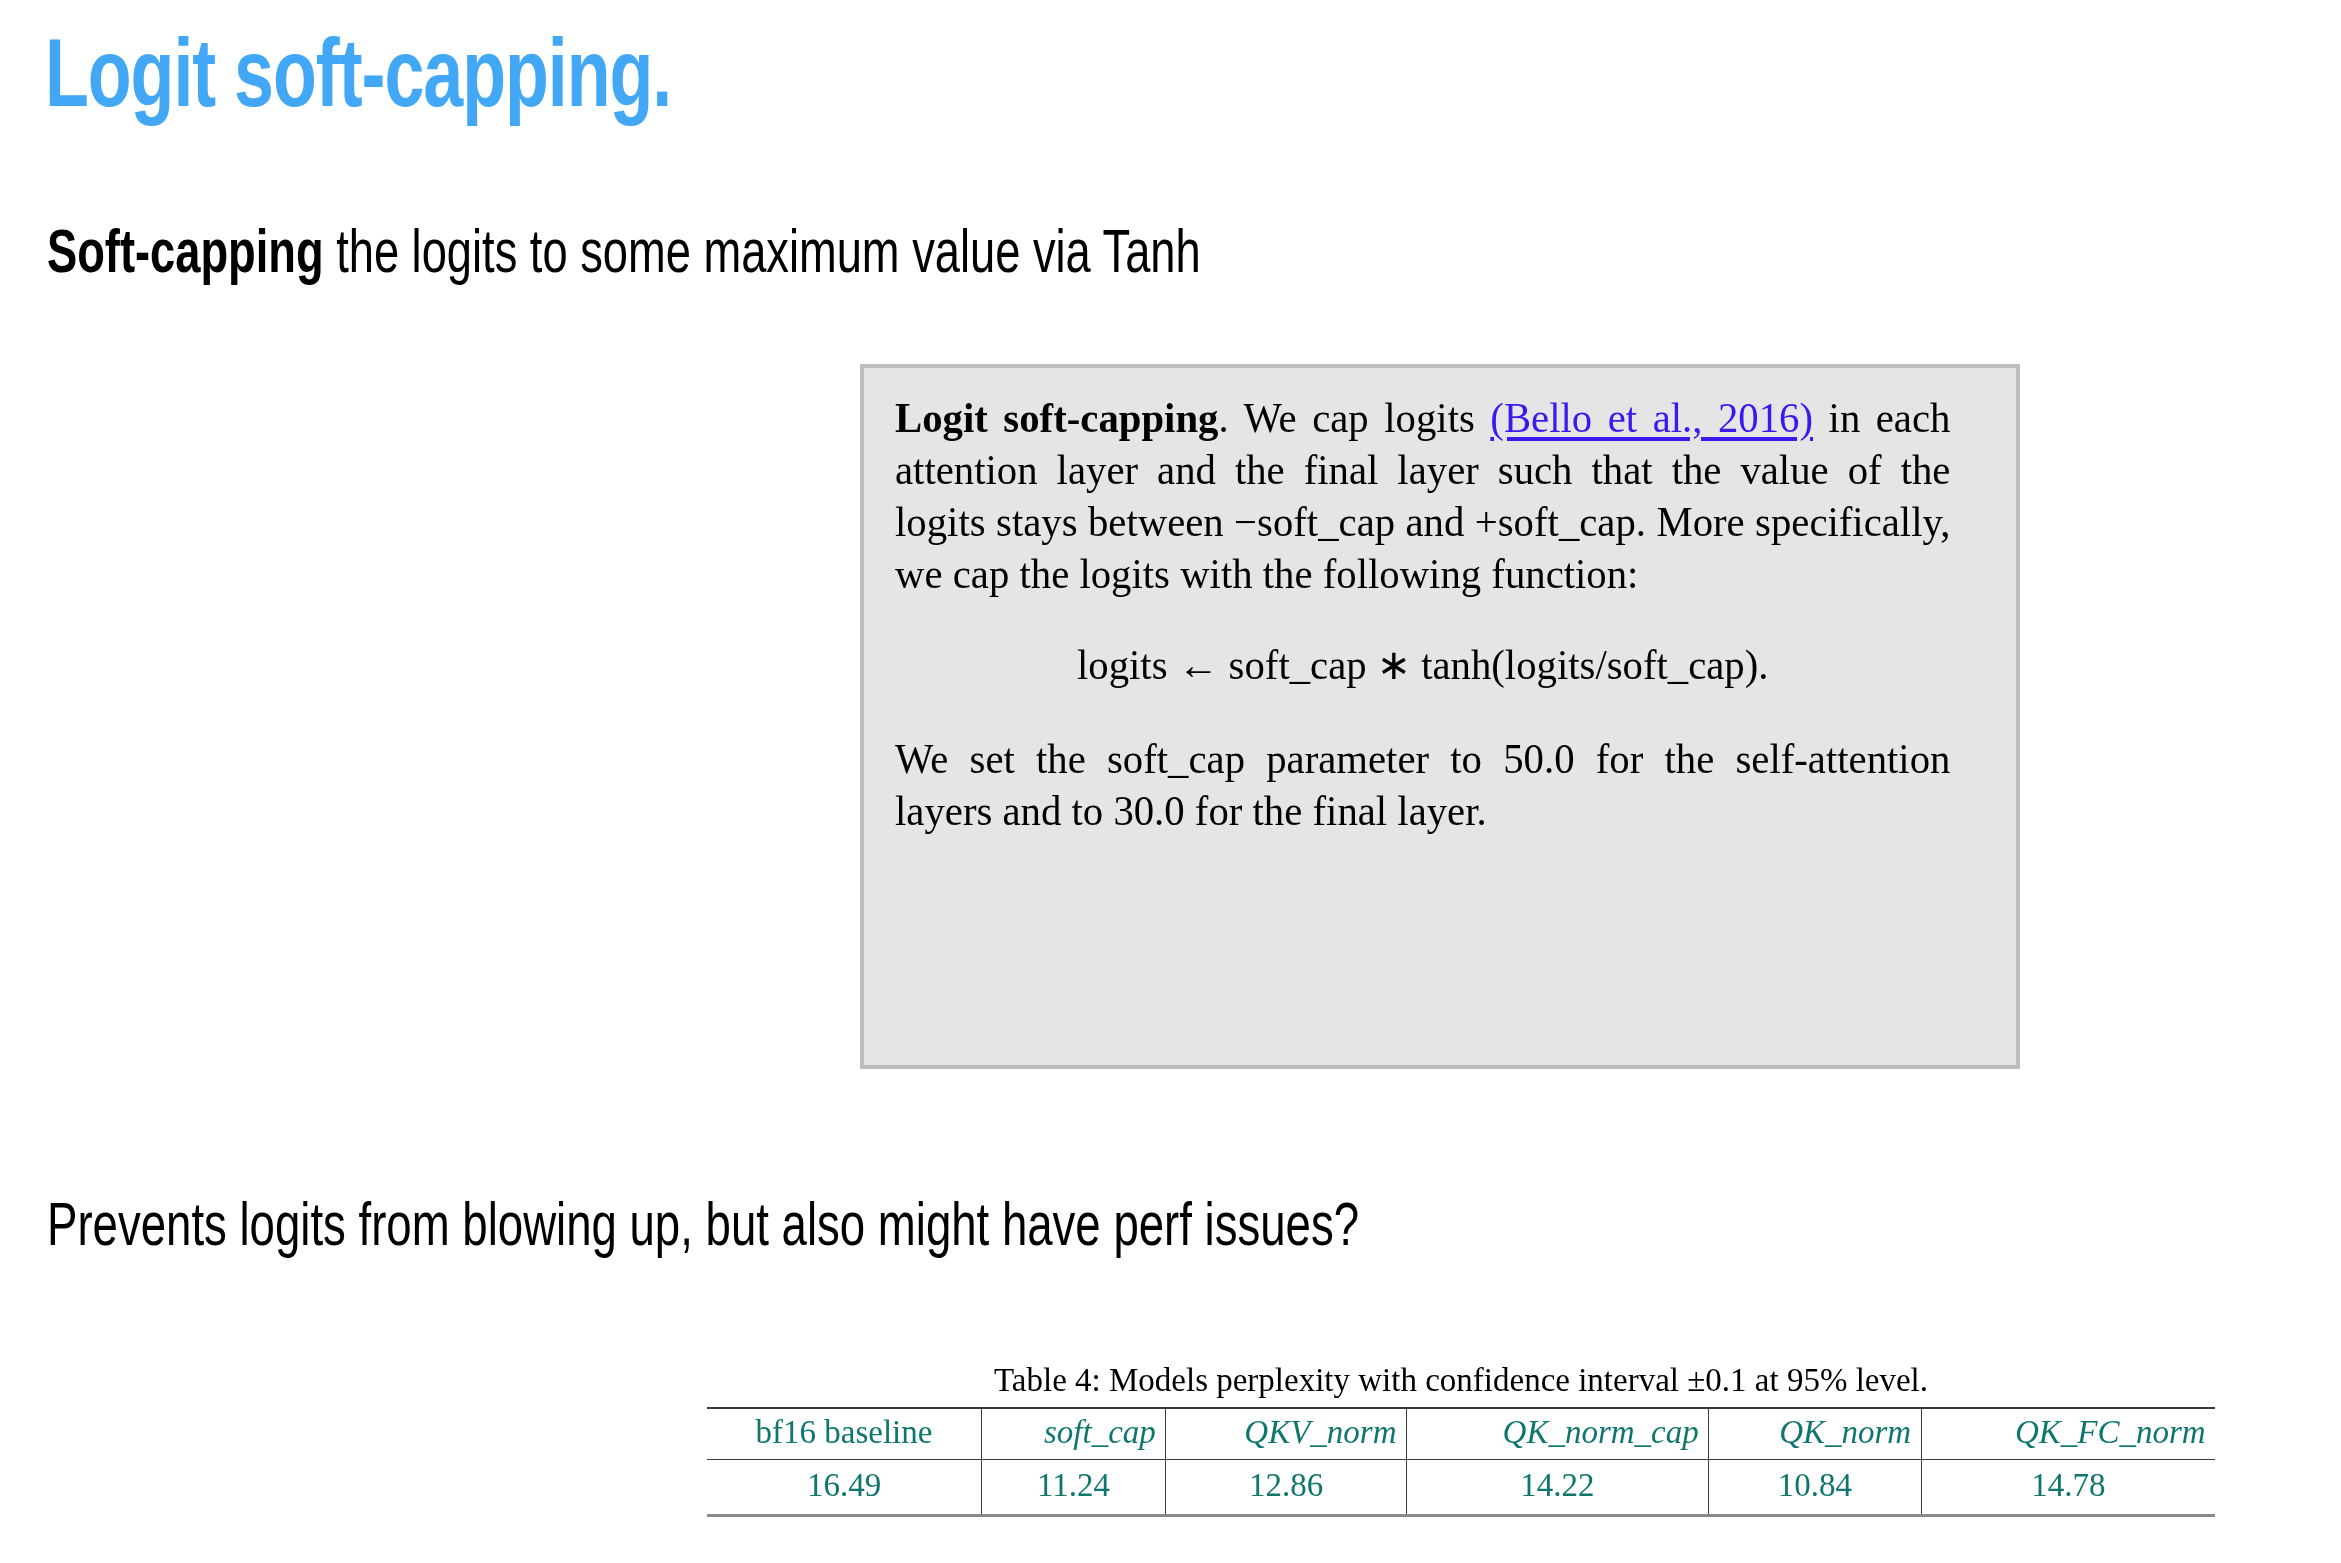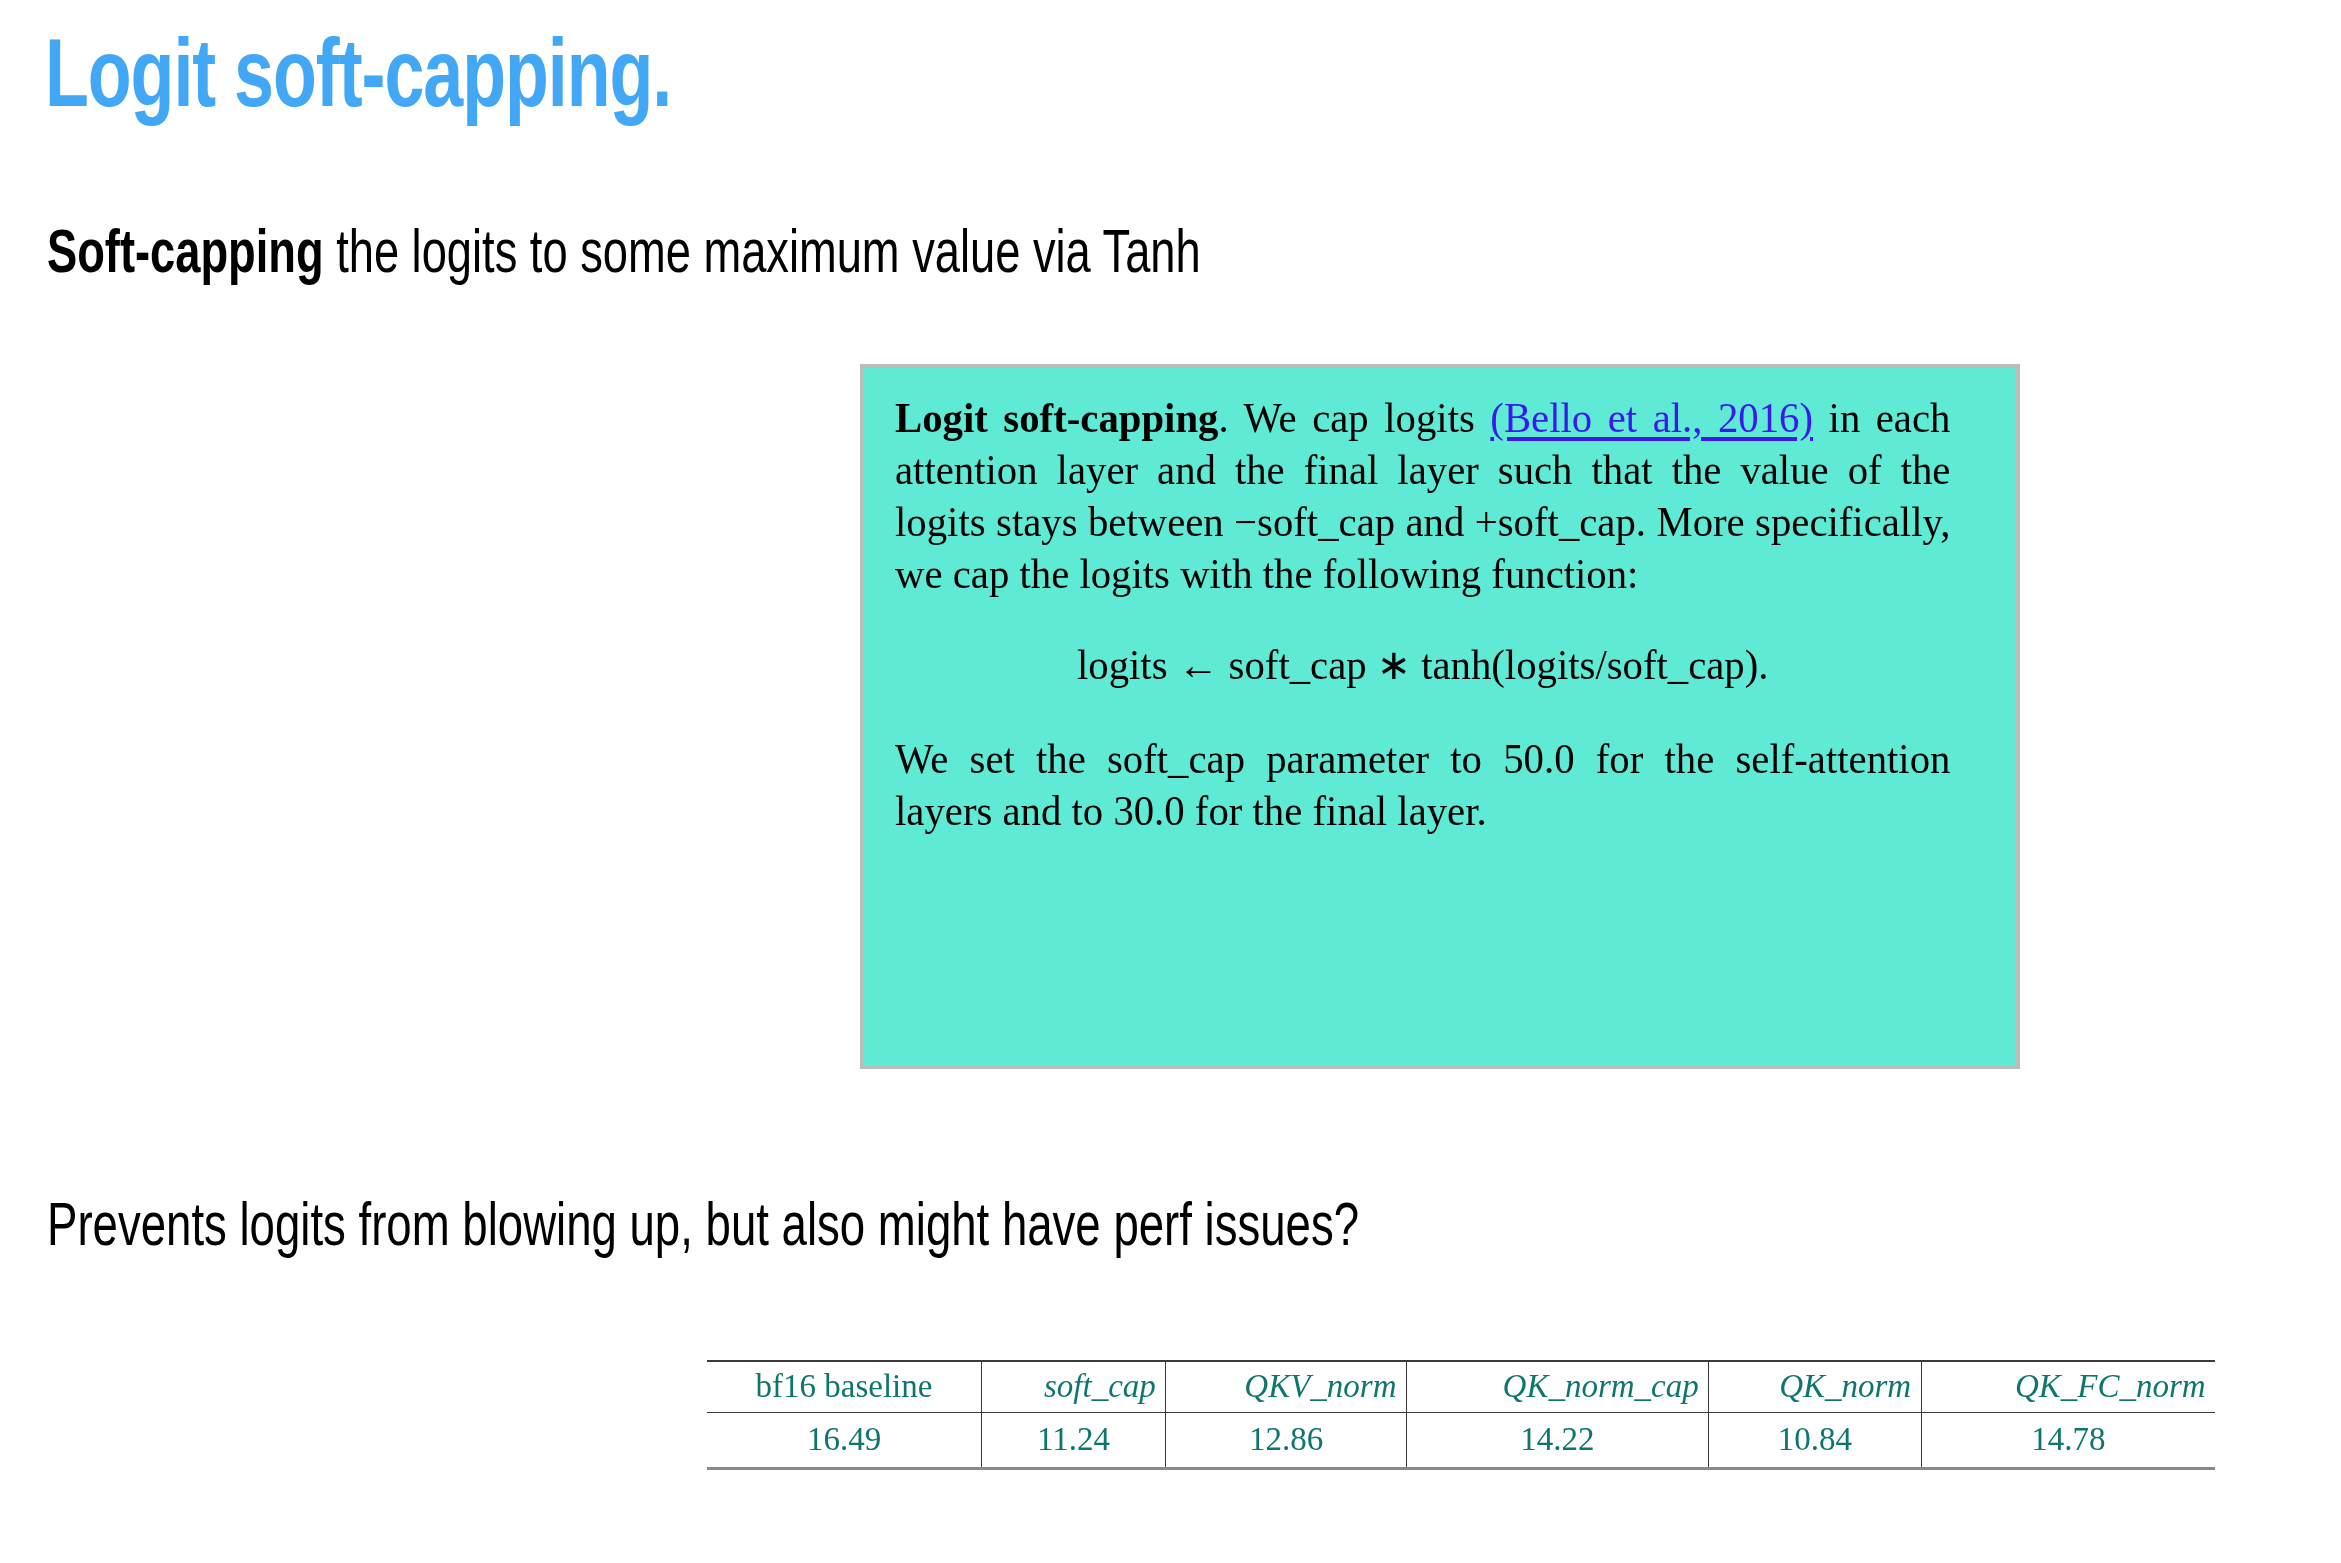--- a/index.html
+++ b/index.html
@@ -66,21 +66,21 @@
 
   
   #paper-box {
     position: absolute;
     left: 860px;
     top: 364px;
     width: 1160px;
     height: 705px;
     box-sizing: border-box;
     border: 4.7px solid #bdbdbd;
-    background: #5eead4;
+    background: #e5e5e5;
   }
   #paper-box-inner {
     padding: 25px 32px 0 32px;
     font-family: "Liberation Serif", serif;
     font-size: 42px;
     line-height: 1.235;
     color: #000000;
     text-align: justify;
     text-justify: inter-word;
     transform: scaleX(0.97);
@@ -163,20 +163,21 @@
 
     <div class="formula">logits ← soft_cap ∗ tanh(logits/soft_cap).</div>
 
     <p class="para-last">We set the soft_cap parameter to 50.0 for the self-attention layers and to 30.0 for the final layer.</p>
   </div>
 </div>
 
 <div id="closing-line">Prevents logits from blowing up, but also might have perf issues?</div>
 
 <div id="table-block">
+  <div id="table-caption">Table 4: Models perplexity with confidence interval ±0.1 at 95% level.</div>
   <table id="perf-table">
     <thead>
       <tr>
           <th>bf16 baseline</th>
           <th class="italic-head">soft_cap</th>
           <th class="italic-head">QKV_norm</th>
           <th class="italic-head">QK_norm_cap</th>
           <th class="italic-head">QK_norm</th>
           <th class="italic-head">QK_FC_norm</th>
         </tr>

